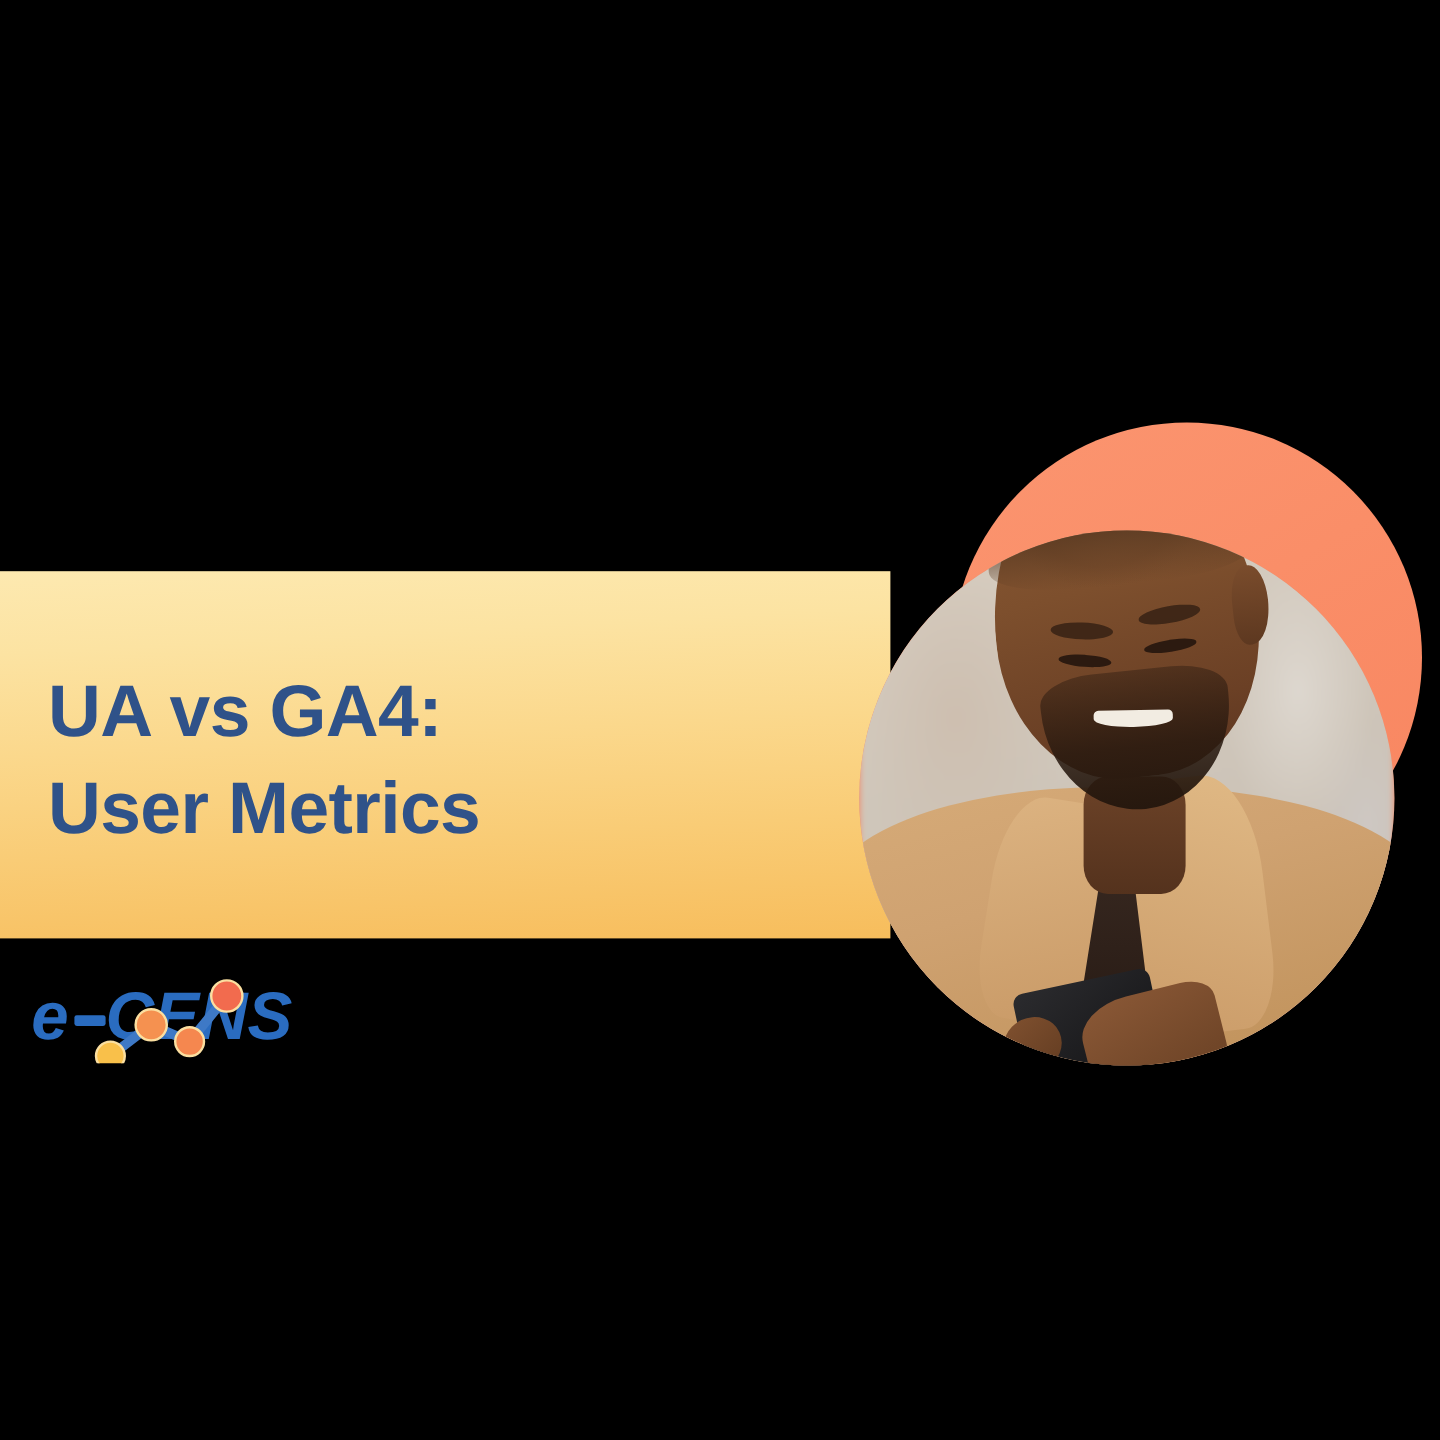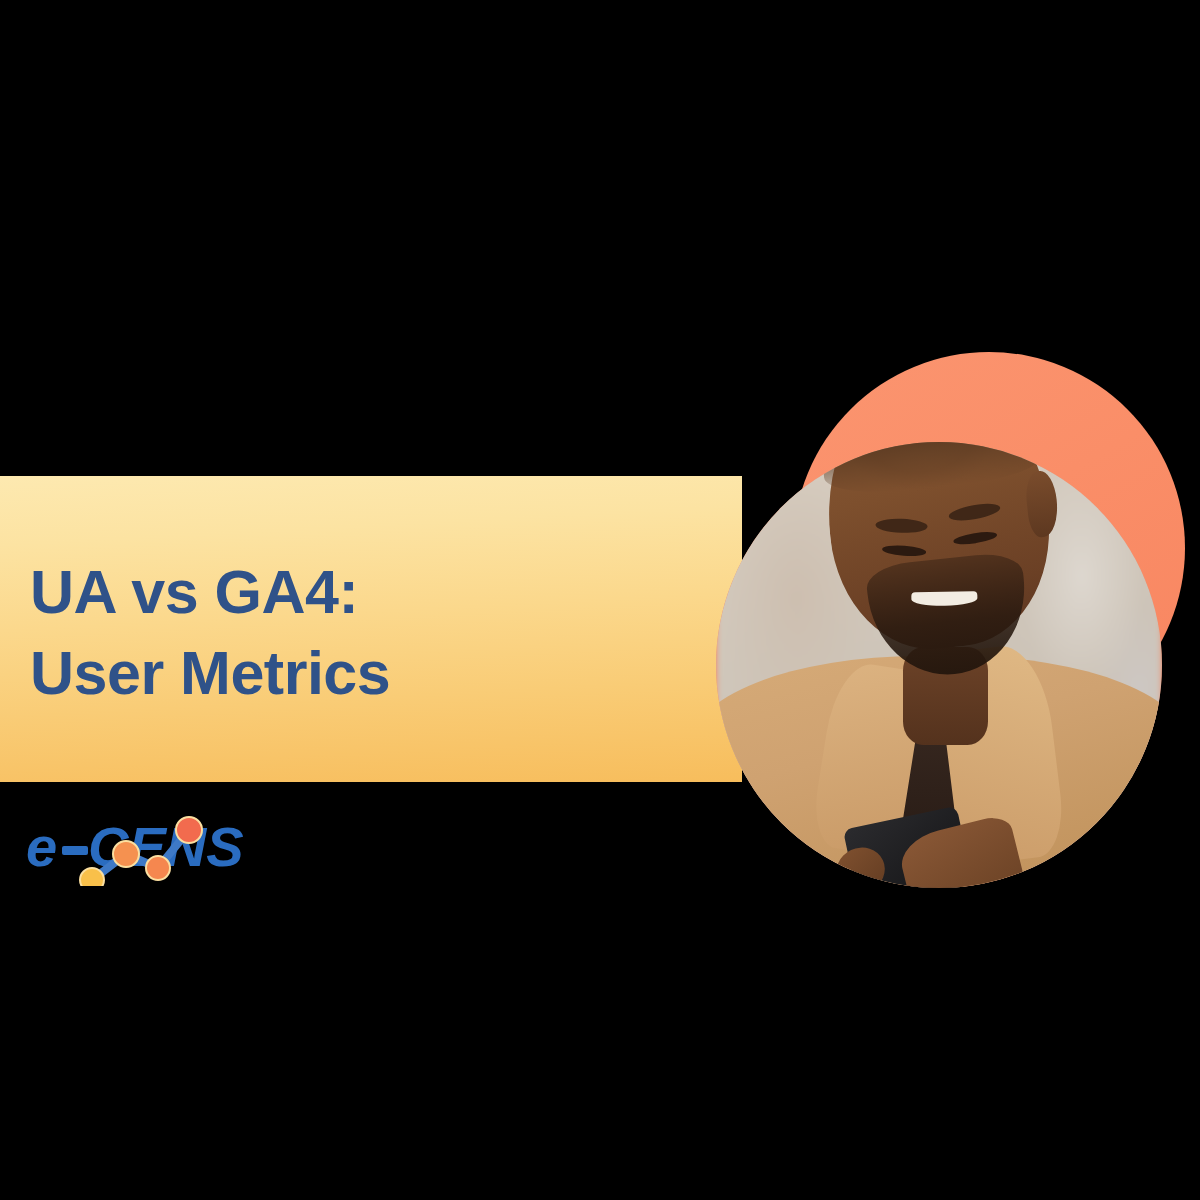--- a/index.html
+++ b/index.html
@@ -31,21 +31,21 @@
     background:linear-gradient(177deg,
         #fde9b0 0%,
         #fce3a2 20%,
         #fbd88c 45%,
         #f9cc76 70%,
         #f7bd5c 100%);
   }
 
   .banner-title {
     position:absolute;
-    left:30px; top:552px;
+    left:40px; top:552px;
     width:660px;
     color:#2f5289;
     font-size:61px;
     font-weight:bold;
     line-height:1.32;
     letter-spacing:-0.5px;
     white-space:pre-line;
   }
 
   

